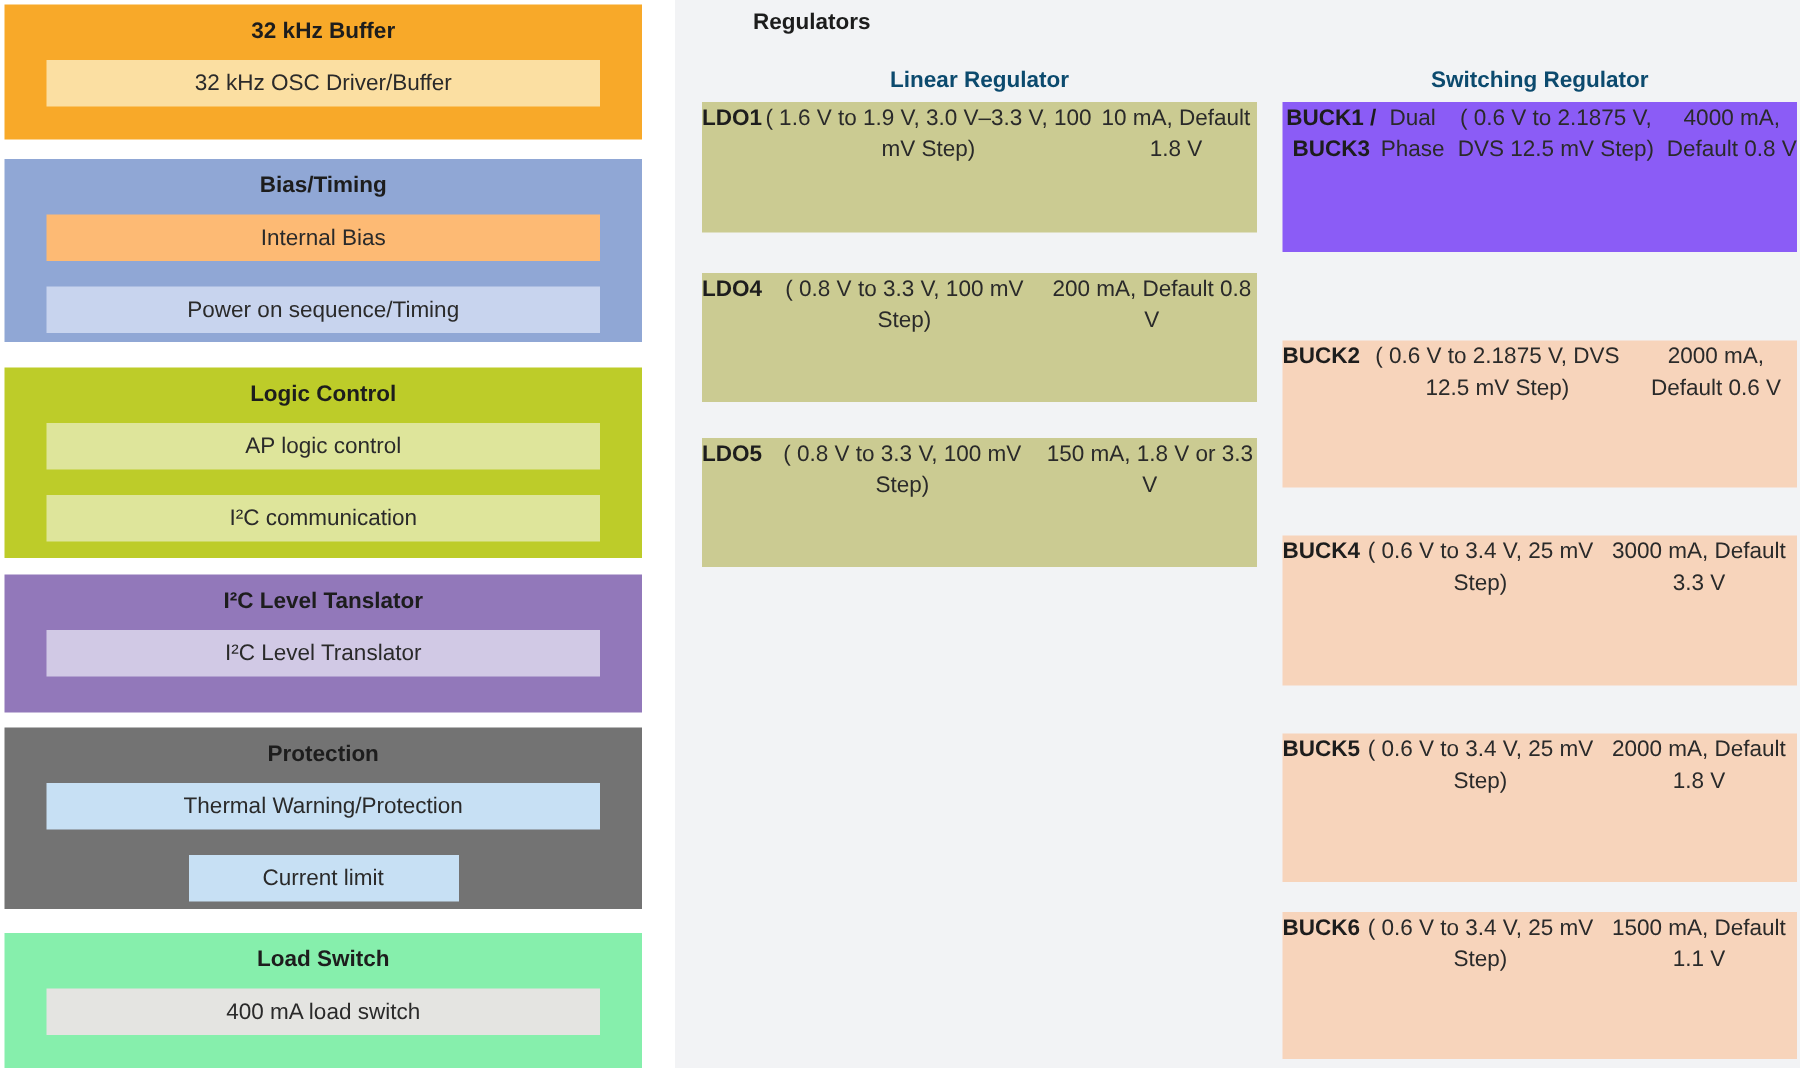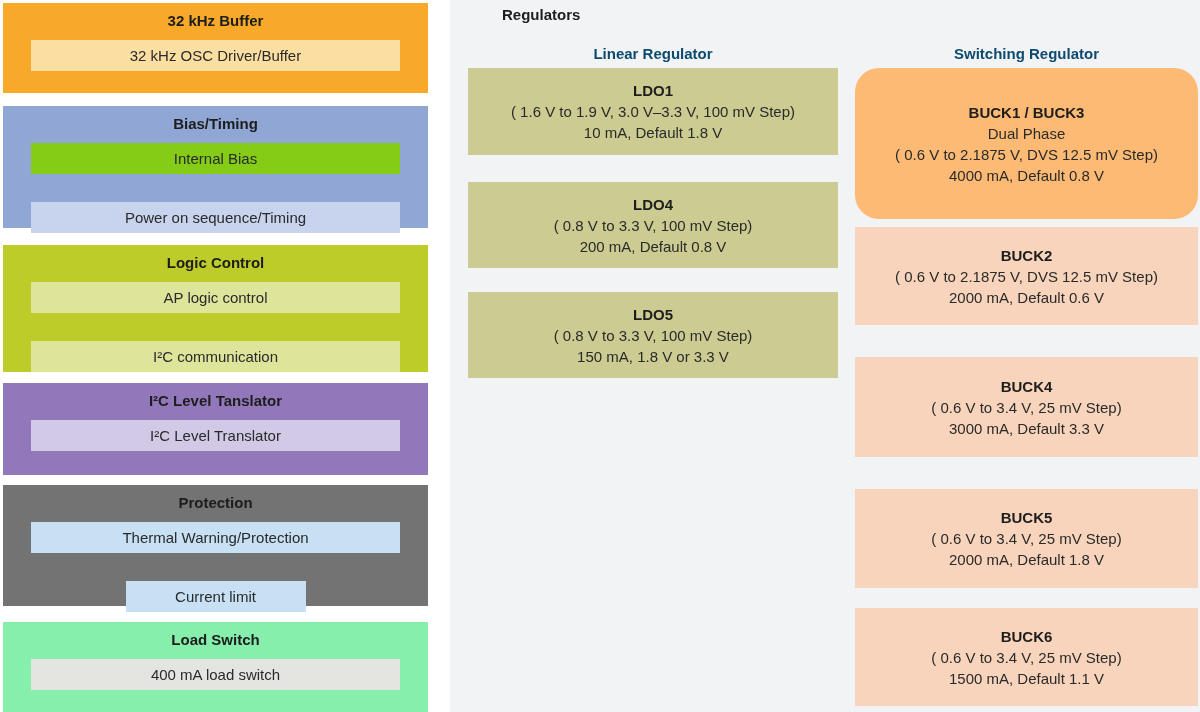--- a/index.html
+++ b/index.html
@@ -12,54 +12,54 @@
   
   .lblock { position:absolute; left:3px; width:425px; box-sizing:border-box; }
   .lblock .bh {
     padding-top:9px; height:22px; text-align:center;
     font-weight:700; font-size:15px; color:#1d1d1d;
   }
   .lblock .inner {
     margin:6px 28px 0 28px; height:31px; line-height:31px;
     text-align:center; font-size:15px; color:#2a2a2a;
   }
-  .lblock .inner + .inner { margin-top:28px; }
+  .lblock .inner + .inner { margin-top:17px; }
   .lblock .inner.narrow { width:180px; margin-left:auto; margin-right:auto; }
   
   #reg-panel { position:absolute; left:450px; top:0; width:750px; height:712px; }
   .panel-title {
     position:absolute; top:6px; left:52px; right:0; 
     font-weight:700; font-size:15px; color:#1d1d1d;
   }
   .col-title { position:absolute; top:45px; text-align:center;
     font-weight:700; font-size:15px; color:#0c4a6e; }
   .col-title.linear { left:18px; width:370px; }
   .col-title.switching { left:405px; width:343px; }
   .rblock {
     position:absolute; box-sizing:border-box;
-    display:flex; flex-direction:column; justify-content:center;
+    display:flex; flex-direction:row; justify-content:center;
     text-align:center; font-size:15px; line-height:21px; color:#2a2a2a;
   }
   .rblock.ldo { left:18px; width:370px; }
   .rblock.buck { left:405px; width:343px; }
   .rtitle { font-weight:700; color:#1d1d1d; }
 </style>
 </head>
 <body>
 
 <div id="stage">
 
   <div class="lblock" style="top: 3px; height: 90px; background-color: rgb(248, 169, 41);">
     <div class="bh">32 kHz Buffer</div>
     <div class="inner" style="background-color: rgb(251, 223, 162);">32 kHz OSC Driver/Buffer</div>
   </div>
 
   <div class="lblock" style="top: 106px; height: 122px; background-color: rgb(144, 167, 213);">
     <div class="bh">Bias/Timing</div>
-    <div class="inner" style="background-color: #84cc16;">Internal Bias</div>
+    <div class="inner" style="background-color: #fdba74;">Internal Bias</div>
     <div class="inner" style="background-color: rgb(200, 212, 238);">Power on sequence/Timing</div>
   </div>
 
   <div class="lblock" style="top: 245px; height: 127px; background-color: rgb(189, 204, 41);">
     <div class="bh">Logic Control</div>
     <div class="inner" style="background-color: rgb(222, 229, 155);">AP logic control</div>
     <div class="inner" style="background-color: rgb(222, 229, 155);">I²C communication</div>
   </div>
 
   <div class="lblock" style="top: 383px; height: 92px; background-color: rgb(146, 120, 186);">
@@ -95,21 +95,21 @@
       <div class="rline">( 0.8 V to 3.3 V, 100 mV Step)</div>
       <div class="rline">200 mA, Default 0.8 V</div>
     </div>
 
     <div class="rblock ldo" style="top: 292px; height: 86px; background-color: rgb(203, 203, 146);">
       <div class="rtitle">LDO5</div>
       <div class="rline">( 0.8 V to 3.3 V, 100 mV Step)</div>
       <div class="rline">150 mA, 1.8 V or 3.3 V</div>
     </div>
 
-    <div class="rblock buck" style="top: 68px; height: 151px; background-color: #fdba74; border-radius: 24px;">
+    <div class="rblock buck" style="top: 68px; height: 100px; background-color: #8b5cf6;">
       <div class="rtitle">BUCK1 / BUCK3</div>
       <div class="rline">Dual Phase</div>
       <div class="rline">( 0.6 V to 2.1875 V, DVS 12.5 mV Step)</div>
       <div class="rline">4000 mA, Default 0.8 V</div>
     </div>
 
     <div class="rblock buck" style="top: 227px; height: 98px; background-color: rgb(247, 212, 187);">
       <div class="rtitle">BUCK2</div>
       <div class="rline">( 0.6 V to 2.1875 V, DVS 12.5 mV Step)</div>
       <div class="rline">2000 mA, Default 0.6 V</div>

